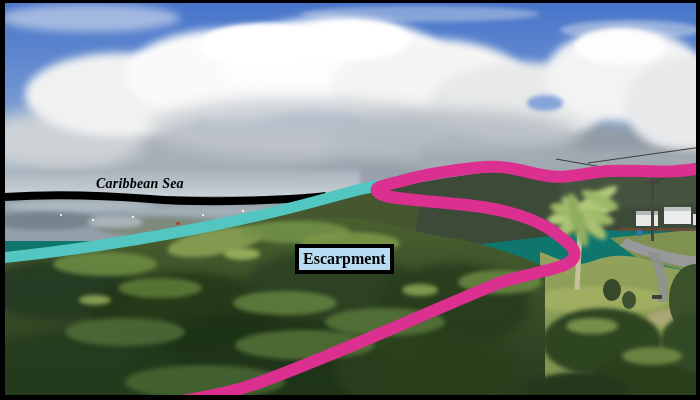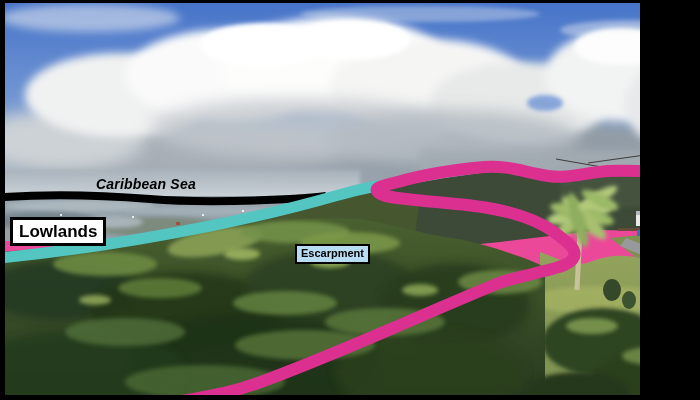--- a/index.html
+++ b/index.html
@@ -1,23 +1,23 @@
 <!DOCTYPE html>
 <html><head>
 <meta charset="utf-8">
 <style>
   html,body{margin:0;padding:0;background:#000;}
-  #stage{position:relative;width:640px;height:400px;background:#ec4899;overflow:hidden;
-         font-family:Liberation Sans, sans-serif;}
+  #stage{position:relative;width:700px;height:400px;background:#0f766e;overflow:hidden;
+         font-family:Liberation Serif, serif;}
   #scene{position:absolute;left:0;top:0;}
   .label{position:absolute;color:#000;font-weight:bold;white-space:nowrap;z-index:5;}
   .sea-label{font-style:italic;font-size:14px;letter-spacing:.2px;background:transparent;}
   .boxed{line-height:1.25;padding:1px 6px;}
   .lowlands-box{left:10px;top:217px;font-size:17px;background:#ffffff;border:3px solid #000;}
-  .escarpment-box{left:295px;top:244px;font-size:11px;background:#b8dcf2;border:2px solid #4d7c0f;padding:1px 4px;}
+  .escarpment-box{left:295px;top:244px;font-size:16px;background:#b8dcf2;border:4px solid #4d7c0f;padding:1px 4px;}
   .uplands-box{left:558px;top:342px;font-size:16px;background:#ffffff;border:4px solid #cf2f80;padding:1px 4px;}
 </style>
 </head>
 <body>
 
 <div id="stage">
 
   <svg id="scene" width="700" height="400" viewBox="0 0 700 400">
     <defs>
       <linearGradient id="skyGrad" x1="0" y1="0" x2="0" y2="1">
@@ -195,17 +195,16 @@
     <g>
       <rect x="0" y="0" width="700" height="3" fill="#000"></rect>
       <rect x="0" y="395" width="700" height="5" fill="#000"></rect>
       <rect x="0" y="0" width="5" height="400" fill="#000"></rect>
       <rect x="696" y="0" width="4" height="400" fill="#000"></rect>
     </g>
   </svg>
 
   <div class="label sea-label" style="left:96px;top:176px;">Caribbean Sea</div>
 
-  <div class="label boxed lowlands-box" style="background-color: rgb(255, 255, 255); border-color: rgb(0, 0, 0);">Lowlands</div>
 
   <div class="label boxed escarpment-box" style="background-color: rgb(184, 220, 242); border-color: rgb(0, 0, 0);">Escarpment</div>
 
 </div>
 
 </body></html>

